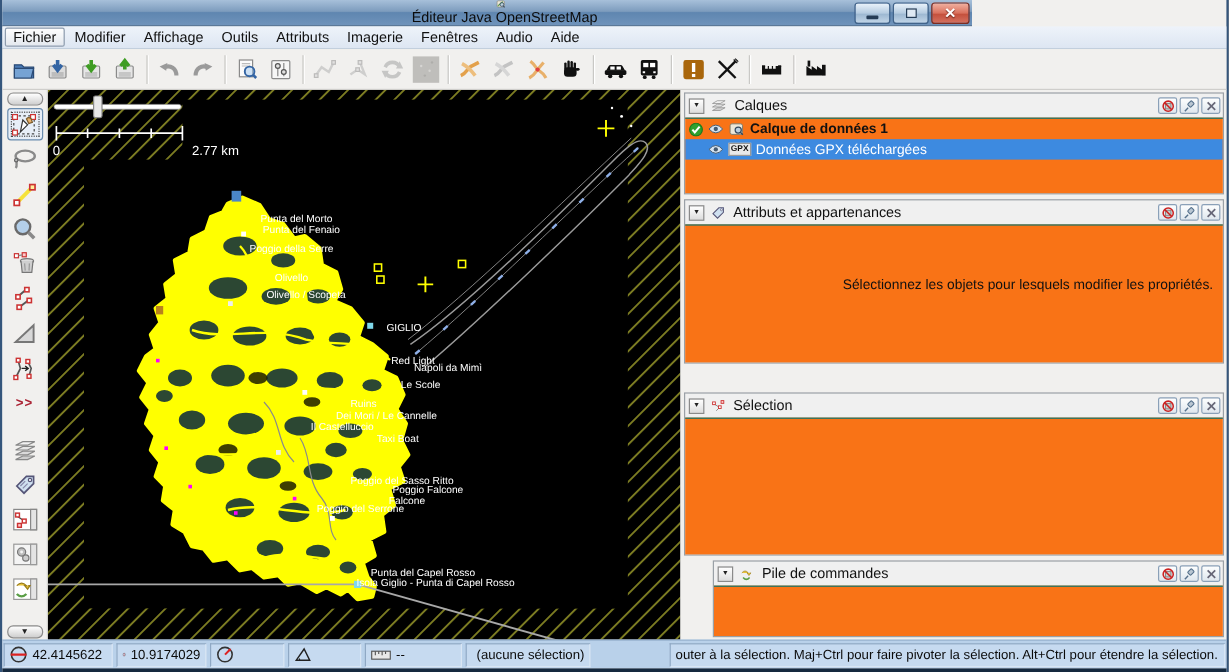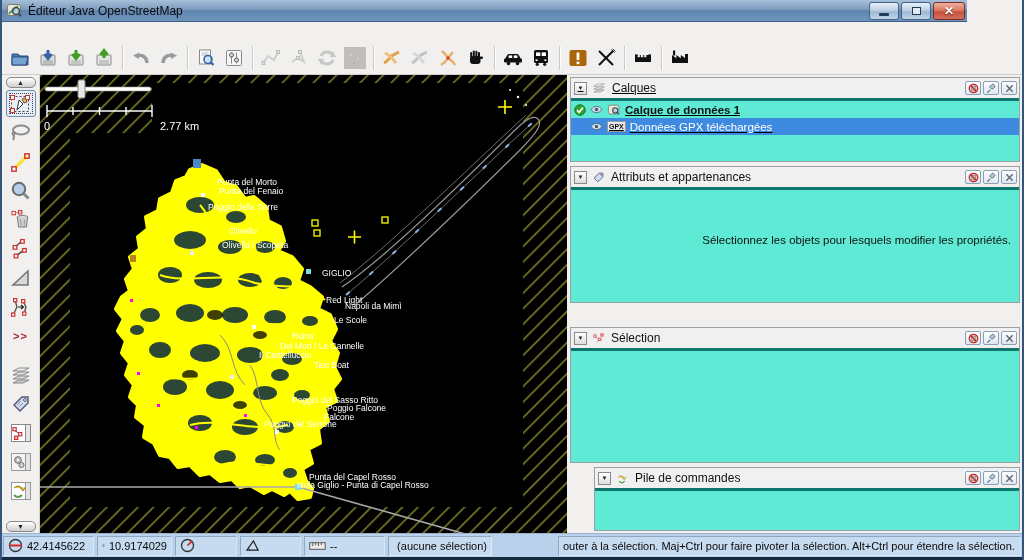--- a/index.html
+++ b/index.html
@@ -4,23 +4,23 @@
 <style>
   * { margin:0; padding:0; box-sizing:border-box; }
   html,body { width:1024px; height:560px; overflow:hidden; background:#000; }
   body { font-family:"Liberation Sans", sans-serif; }
 
   .window { position:relative; width:1024px; height:560px;
     border-left:2px solid #35567c; border-right:2px solid #35567c;
     background:#f1f0ee; }
 
   
-  .titlebar { position:absolute; left:0; top:0; width:965px; height:22px;
+  .titlebar { position:absolute; left:0; top:0; width:808px; height:22px;
     background:linear-gradient(180deg,#a7c0da 0%, #7d9cbd 45%, #5f86b0 50%, #6f93bb 100%);
-    border-bottom:1px solid #3d5f86; display:flex; align-items:center; padding-left:5px; }
+    border-bottom:1px solid #3d5f86; display:flex; align-items:center; padding-left:23px;flex-direction:column; }
   .title-text { font-size:12px; color:#0b0b0b; margin-left:6px; }
   .win-btns { position:absolute; right:2px; top:2px; display:flex; gap:2px; }
   .win-btn { width:30px; height:18px; border:1px solid #41638a; border-radius:3px;
     background:linear-gradient(180deg,#e9f2fa,#b5cbe0 50%,#9db8d2 55%,#c2d5e7);
     display:flex; align-items:center; justify-content:center; }
   .win-btn.close { width:32px; border-color:#7e2c20;
     background:linear-gradient(180deg,#f0b0a0,#d9705c 50%,#c4503c 55%,#d4705f); }
   .glyph-min { width:10px; height:3px; background:#243b55; border-radius:1px; margin-top:6px; }
   .glyph-restore { width:9px; height:8px; border:1.5px solid #243b55; position:relative; background:#dfe9f3;}
   .glyph-restore:before{ content:""; position:absolute; left:2px; top:-4px; width:9px; height:8px;
@@ -62,21 +62,21 @@
   
   .panels { position:absolute; left:565px; top:75px; width:455px; height:458px;
     background:#f1f0ee; padding:2px 2px 0 3px; }
   .panel { border:1px solid #9aa0a6; background:#f0f0f0; margin-bottom:4px; display:flex; flex-direction:column; }
   .panel-header { height:20px; display:flex; align-items:center; padding:0 2px 0 3px; }
   .ph-collapse { width:13px; height:13px; border:1px solid #8a8a8a; background:linear-gradient(#fff,#ddd);
     display:flex; align-items:center; justify-content:center; font-size:6px; color:#222; margin-right:4px; }
   .ph-title { font-size:12px; color:#111; margin-left:5px; flex:1; }
   .ph-btn { width:16px; height:14px; border:1px solid #8aa0b8; border-radius:2px; margin-left:2px;
     background:linear-gradient(#fdfefe,#dfe7ee); display:flex; align-items:center; justify-content:center; }
-  .panel-body { background:#5eead4; border-top:3px solid #0f766e; flex:1; overflow:hidden; }
+  .panel-body { background:#f97316; border-top:1px solid #0f766e; flex:1; overflow:hidden; }
 
   .layer-row { height:17px; display:flex; align-items:center; gap:4px; padding-left:3px; font-size:11.5px; color:#111; }
   .layer-row.selected { background:#3d8ae0; color:#fff; }
   .layer-name.bold { font-weight:bold; }
   .gpx-chip { font-size:7px; font-weight:bold; background:#e9e9e9; color:#111; border:1px solid #999;
     padding:0 1px; line-height:9px; }
 
   .attr-msg { font-size:11.5px; color:#111; padding:44px 8px 0 8px;text-align:right; }
 
   
@@ -108,20 +108,31 @@
         </div>
       <div class="win-btn">
           <div class="glyph-restore"></div>
         </div>
       <div class="win-btn close">
           <span class="glyph-close">✕</span>
         </div>
     </div>
   </div>
 
+  <div class="menubar">
+    <span class="menu-item focused">Fichier</span>
+    <span class="menu-item">Modifier</span>
+    <span class="menu-item">Affichage</span>
+    <span class="menu-item">Outils</span>
+    <span class="menu-item">Attributs</span>
+    <span class="menu-item">Imagerie</span>
+    <span class="menu-item">Fenêtres</span>
+    <span class="menu-item">Audio</span>
+    <span class="menu-item">Aide</span>
+  </div>
 
   <div class="toolbar">
     <div class="tb-btn">
       <svg width="22" height="22" viewBox="0 0 22 22">
         <path d="M3,7 h6 l2,2 h8 v9 H3 z" fill="#4a7ab5" stroke="#2a4a75"></path>
         <path d="M3,10 h16 l-2,8 H3 z" fill="#76a3d4" stroke="#2a4a75"></path>
       </svg>
     </div>
     <div class="tb-btn">
       <svg width="22" height="22" viewBox="0 0 22 22">
@@ -568,21 +579,21 @@
         <span class="map-label" style="left: 287px; top: 329px;">Poggio Falcone</span>
         <span class="map-label" style="left: 284px; top: 338px;">Falcone</span>
         <span class="map-label" style="left: 224px; top: 345px;">Poggio del Serrone</span>
         <span class="map-label" style="left: 269px; top: 398px;">Punta del Capel Rosso</span>
         <span class="map-label" style="left: 257px; top: 406px;">Isola Giglio - Punta di Capel Rosso</span>
       </div>
   </div>
 
   <div class="panels">
 
-    <div class="panel" style="height:85px;text-decoration:underline;">
+    <div class="panel" style="height:85px;">
       <div class="panel-header">
         <div class="ph-collapse">▼</div>
         <svg width="16" height="14" viewBox="0 0 24 24">
           <path d="M3,9 l7,-4 h11 l-7,4 z" fill="#f0f0f0" stroke="#888"></path>
           <path d="M3,14 l7,-4 h11 l-7,4 z" fill="#e0e0e0" stroke="#888"></path>
           <path d="M3,19 l7,-4 h11 l-7,4 z" fill="#d0d0d0" stroke="#888"></path>
         </svg>
         <span class="ph-title">Calques</span>
         <div class="ph-btn">
           <svg width="11" height="11" viewBox="0 0 12 12">

